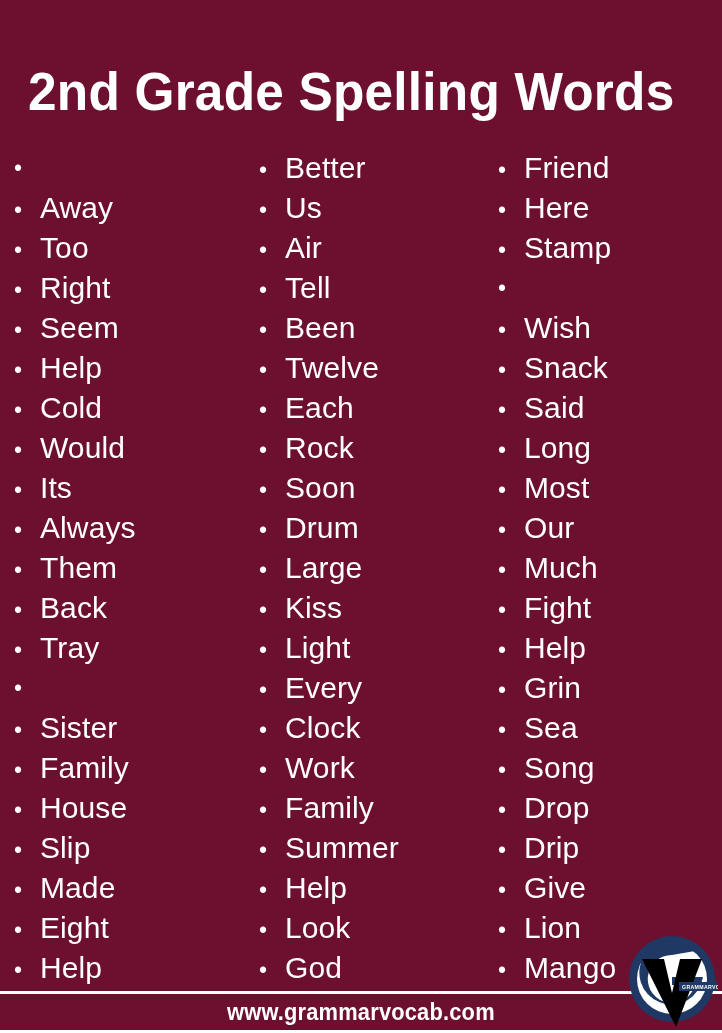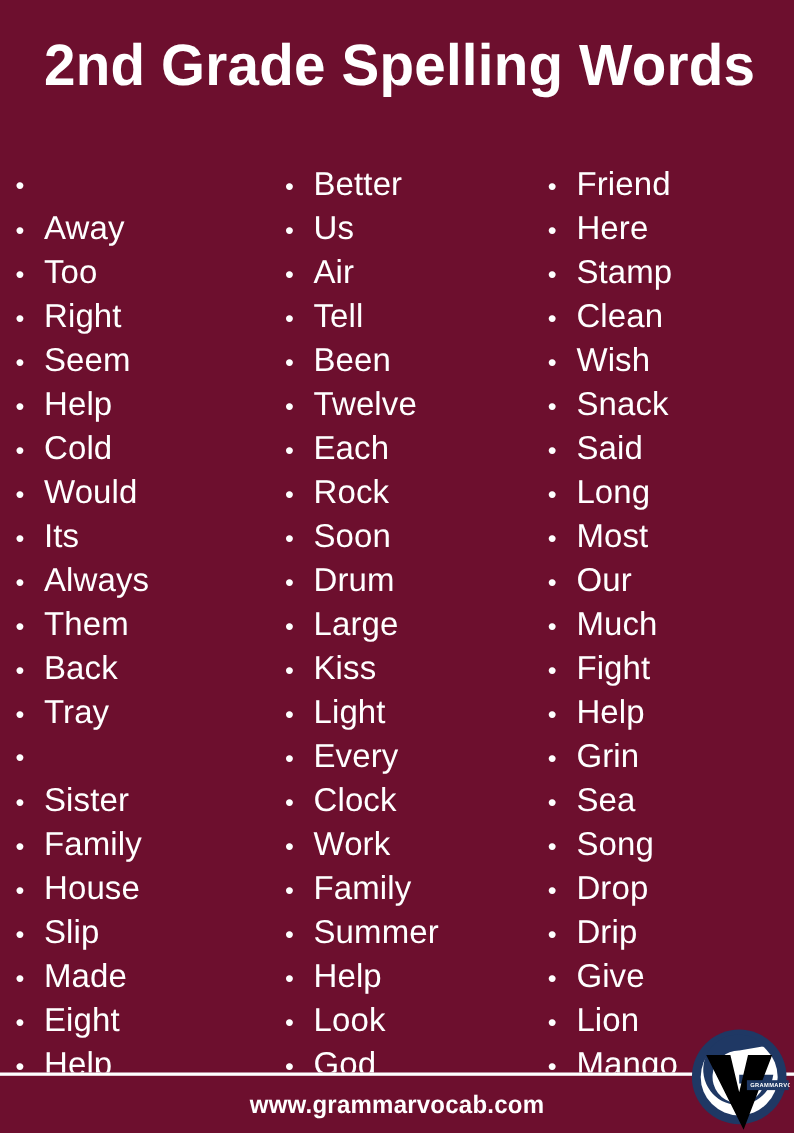--- a/index.html
+++ b/index.html
@@ -24,22 +24,22 @@
   }
 
   
   .title-bar {
     position: absolute;
     left: 0;
     top: 0;
     width: 722px;
     height: 118px;
     display: flex;
-    align-items: center;
-    padding-left: 40px;
+    align-items: flex-end;
+    padding-left: 28px;
     box-sizing: border-box;
   }
   .poster-title {
     color: #ffffff;
     font-family: "Liberation Sans Narrow", "Liberation Sans", sans-serif;
     font-size: 53px;
     font-weight: bold;
     letter-spacing: 0.2px;
     line-height: 1;
     white-space: nowrap;
@@ -89,21 +89,21 @@
     font-weight: normal;
     letter-spacing: 0.1px;
   }
 
   
   .footer {
     position: absolute;
     left: 0;
     bottom: 0;
     width: 722px;
-    height: 58px;
+    height: 42px;
     background: #6d0f2e;
     border-top: 3px solid #ffffff;
     border-bottom: 3px solid #ffffff;
     box-sizing: border-box;
     display: flex;
     align-items: center;
     justify-content: center;
   }
   .footer-url {
     color: #ffffff;
@@ -320,21 +320,20 @@
         <div class="word-item">
           <span class="bullet">•</span>
           <span class="word-label">Here</span>
         </div>
         <div class="word-item">
           <span class="bullet">•</span>
           <span class="word-label">Stamp</span>
         </div>
         <div class="word-item">
           <span class="bullet">•</span>
-          <span class="word-label">Clean</span>
         </div>
         <div class="word-item">
           <span class="bullet">•</span>
           <span class="word-label">Wish</span>
         </div>
         <div class="word-item">
           <span class="bullet">•</span>
           <span class="word-label">Snack</span>
         </div>
         <div class="word-item">

